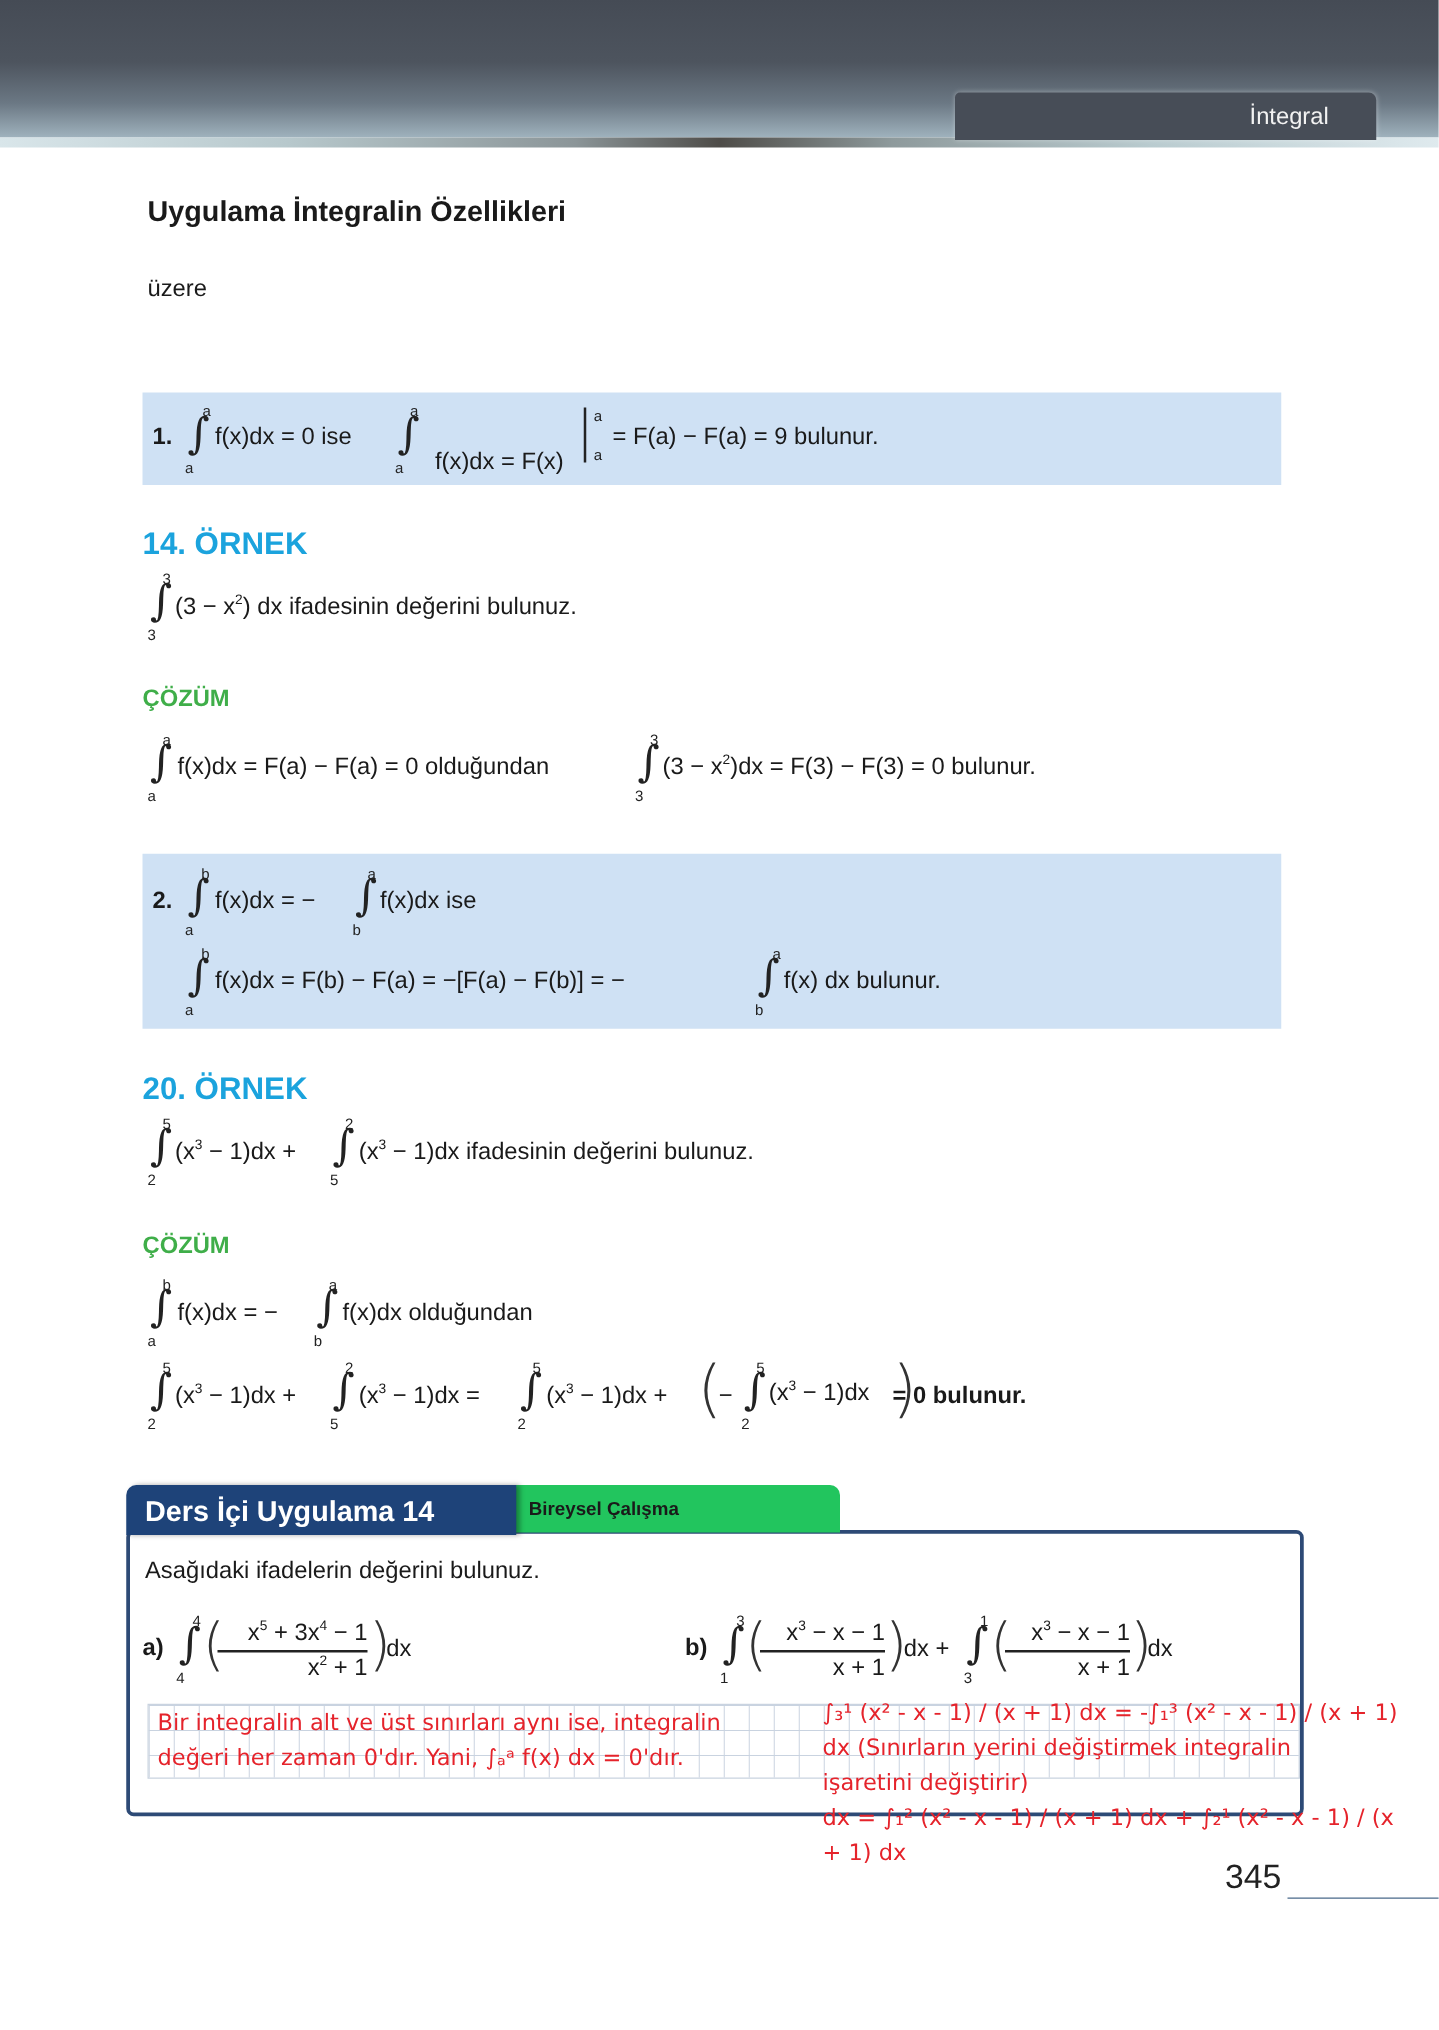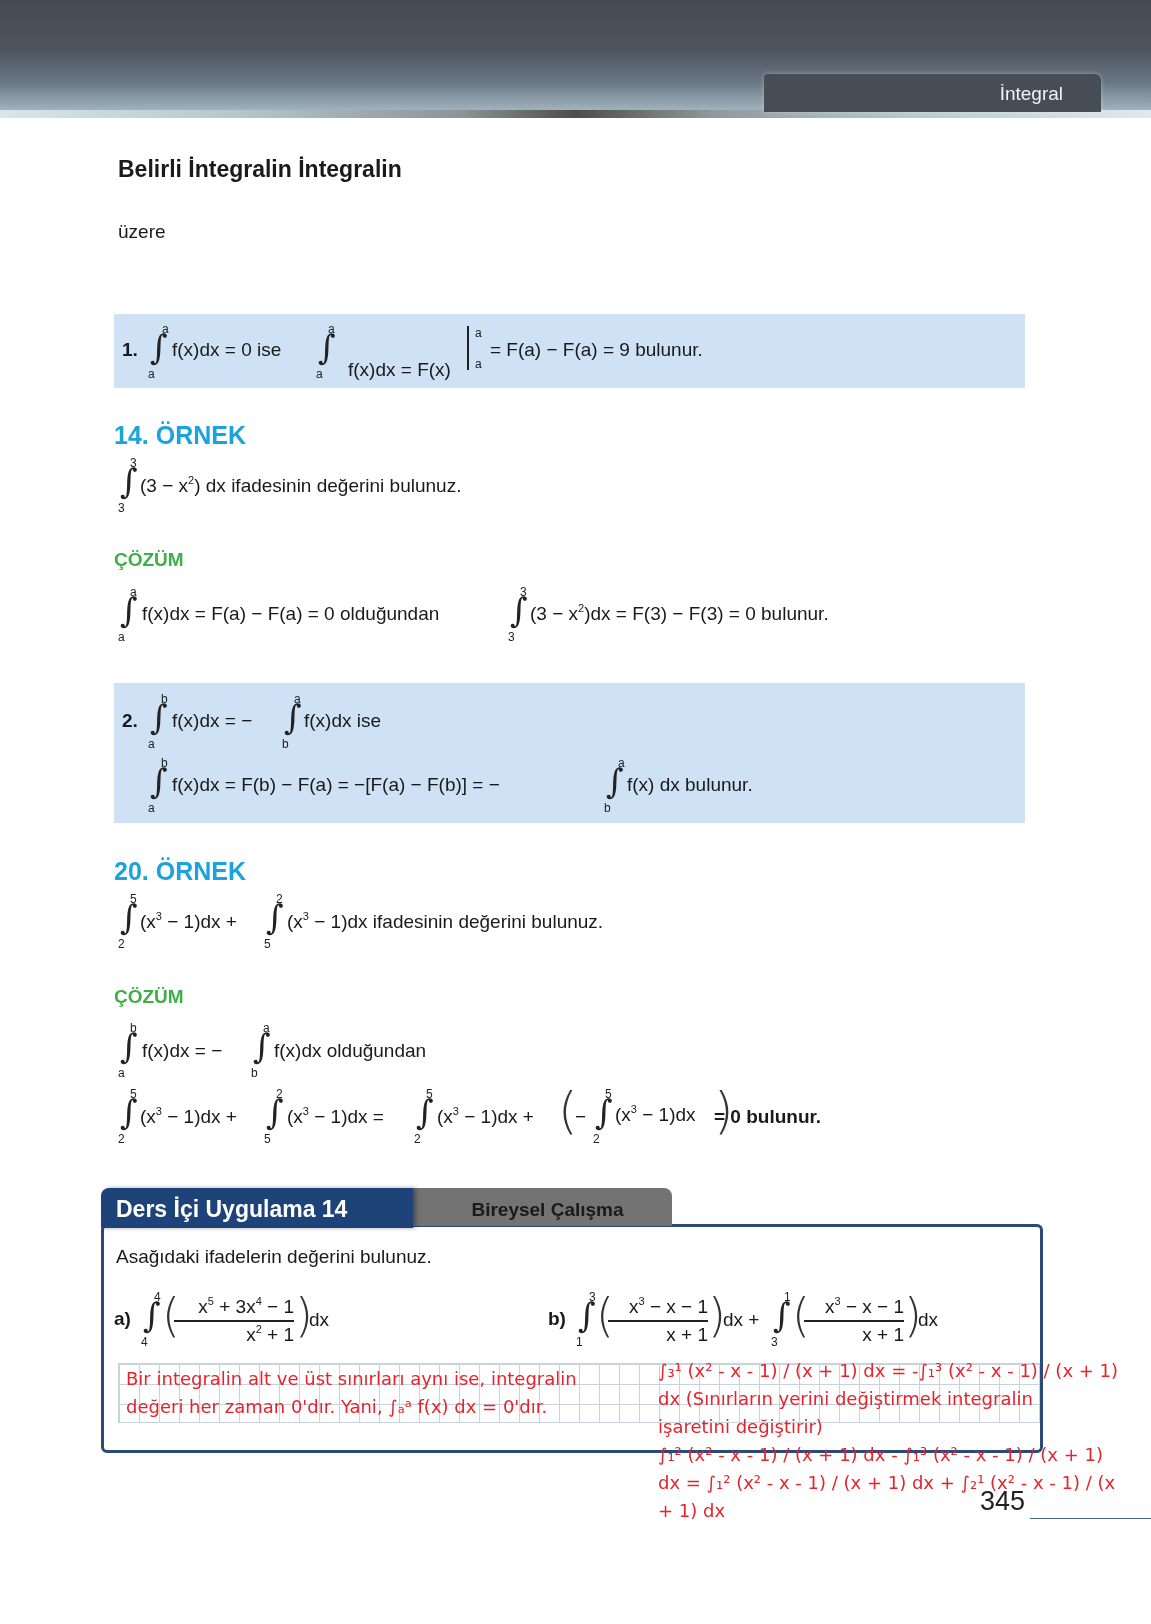--- a/index.html
+++ b/index.html
@@ -50,22 +50,22 @@
     border: 3px solid #2d4a76; border-radius: 6px; background: #ffffff;
   }
   .practice-tab-dark {
     position: absolute; left: 101px; top: 1188px; width: 312px; height: 40px;
     background: #1e4379; border-radius: 8px 0 0 0; color: #ffffff;
     font-size: 23px; font-weight: bold; padding: 8px 0 0 15px;
     box-shadow: 3px 0 4px rgba(0,0,0,0.35);
   }
   .practice-tab-light {
     position: absolute; left: 410px; top: 1188px; width: 262px; height: 38px;
-    background: #737373; border-radius: 0 8px 0 0; color: #1a1a1a;
-    font-size: 19px; font-weight: bold; padding: 11px 0 0 13px; text-align: center;
+    background: #22c55e; border-radius: 0 8px 0 0; color: #1a1a1a;
+    font-size: 15px; font-weight: bold; padding: 11px 0 0 13px;
   }
 
   .paren { position: absolute; font-family: "DejaVu Sans", sans-serif; font-weight: 200; color: #333; }
   .frac { position: absolute; text-align: right; font-size: 19px; }
   .frac .bar { height: 1.5px; background: #222; margin: 2px 0; }
 
   
   .grid-note {
     position: absolute; left: 118px; top: 1363px; width: 922px; height: 60px;
     background-color: #ffffff;
@@ -82,21 +82,21 @@
 </style>
 </head>
 <body>
 
 <div class="header-band"></div>
 <div class="header-strip"></div>
 <div class="chapter-tab">
   <span>İntegral</span>
 </div>
 
-<div class="abs title">Belirli İntegralin İntegralin</div>
+<div class="abs title">Uygulama İntegralin Özellikleri</div>
 <div class="abs intro">
   <div>üzere</div>
 </div>
 
 <div class="rule-box" style="left:114px; top:314px; width:911px; height:74px;"></div>
 <span class="abs num" style="left:122px; top:339px;">1.</span>
 <div class="int" style="left:150px; top:322px;">
   <span class="up" style="left:12px; top:0;">a</span>
   <span class="sign" style="left:0; top:8px;">∫</span>
   <span class="lo" style="left:-2px; top:45px;">a</span>
@@ -271,19 +271,18 @@
 
 <div class="grid-note"></div>
 <div class="abs red" style="left:126px; top:1365px;">
   <div>Bir integralin alt ve üst sınırları aynı ise, integralin</div>
   <div>değeri her zaman 0'dır. Yani, ∫ₐᵃ f(x) dx = 0'dır.</div>
 </div>
 <div class="abs red" style="left:658px; top:1357px;">
   <div>∫₃¹ (x² - x - 1) / (x + 1) dx = -∫₁³ (x² - x - 1) / (x + 1)</div>
   <div>dx (Sınırların yerini değiştirmek integralin</div>
   <div>işaretini değiştirir)</div>
-  <div>∫₁² (x² - x - 1) / (x + 1) dx - ∫₁³ (x² - x - 1) / (x + 1)</div>
   <div>dx = ∫₁² (x² - x - 1) / (x + 1) dx + ∫₂¹ (x² - x - 1) / (x</div>
   <div>+ 1) dx</div>
 </div>
 
 <div class="abs page-num">345</div>
 <div class="page-line"></div>
 
 </body></html>

